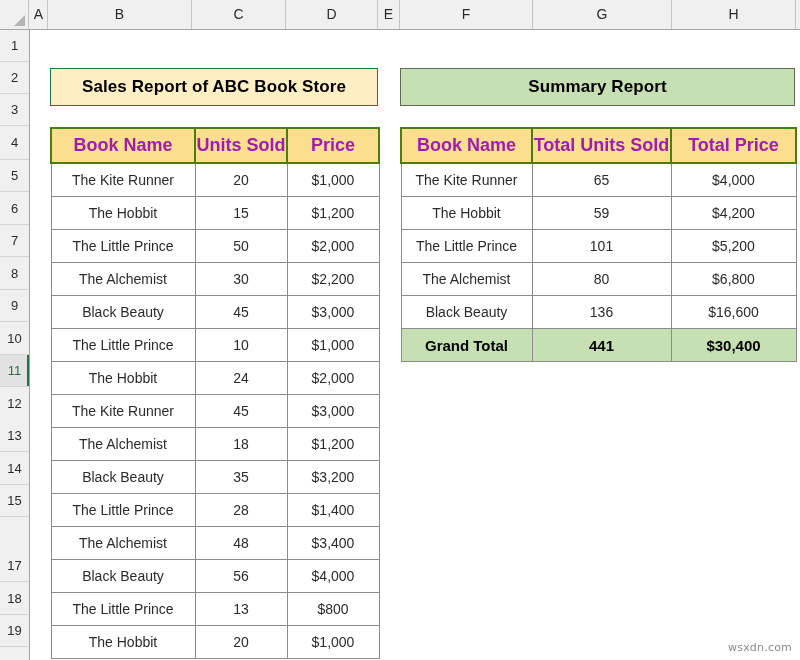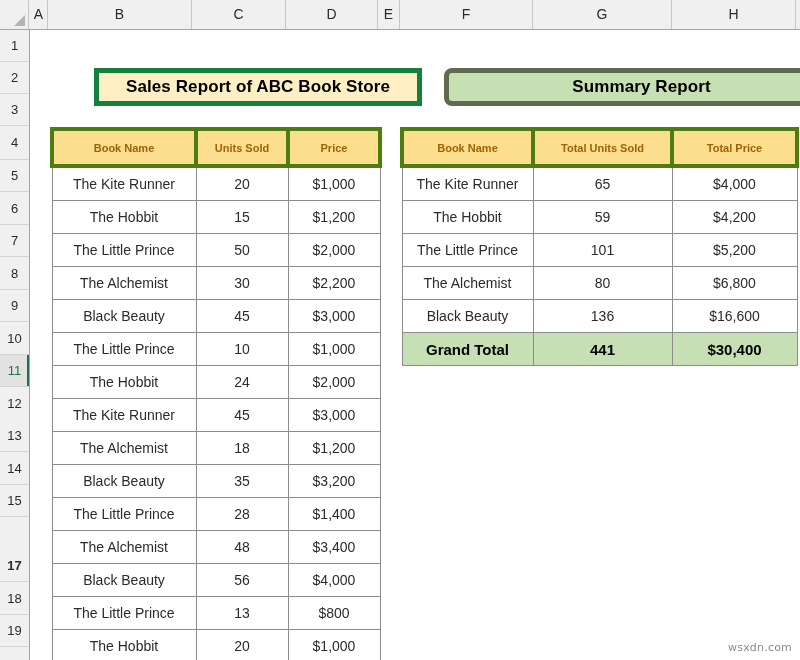--- a/index.html
+++ b/index.html
@@ -89,29 +89,28 @@
     right: 0; top: 0; bottom: 0;
     width: 2px;
     background: #217346;
   }
 
   
   .abs { position: absolute; box-sizing: border-box; }
 
   
   .title-banner {
-    border: 5px solid #15803d;
+    border: 1px solid #15803d;
     font-weight: bold;
     font-size: 17px;
     color: #000000;
     display: flex;
     align-items: center;
     justify-content: center;
     letter-spacing: 0.1px;
-    margin-left: 44px;
   }
   .title-yellow { background: #fdeec3; }
   .title-green  { background: #c6e0b4; border-color: #5e6b50; }
 
   
   table.grid {
     position: absolute;
     border-collapse: collapse;
     table-layout: fixed;
     background: #ffffff;
@@ -124,23 +123,23 @@
     font-size: 14px;
     color: #2b2b2b;
     background: #ffffff;
     height: 32px;
     overflow: hidden;
     white-space: nowrap;
   }
   table.grid th {
     background: #fbdf8e;
     font-weight: bold;
-    font-size: 11px;
-    color: #a16207;
-    border: 4px solid #4d7c0f;
+    font-size: 18px;
+    color: #a21caf;
+    border: 2px solid #4d7c0f;
     height: 33px;
   }
   table.grid td.total {
     background: #c6e0b4;
     font-weight: bold;
     font-size: 15px;
     color: #000000;
   }
 
   
@@ -187,29 +186,29 @@
         <div class="row-cell" style="top: 195px; height: 32px; line-height: 32px;">7</div>
         <div class="row-cell" style="top: 227px; height: 33px; line-height: 33px;">8</div>
         <div class="row-cell" style="top: 260px; height: 32px; line-height: 32px;">9</div>
         <div class="row-cell" style="top: 292px; height: 33px; line-height: 33px;">10</div>
         <div class="row-cell active" style="top: 325px; height: 32px; line-height: 32px;">11</div>
         <div class="row-cell" style="top: 357px; height: 45px; line-height: 33px;">12</div>
         <div class="row-cell" style="top: 390px; height: 32px; line-height: 32px;">13</div>
         <div class="row-cell" style="top: 422px; height: 33px; line-height: 33px;">14</div>
         <div class="row-cell" style="top: 455px; height: 32px; line-height: 32px;">15</div>
         <div class="row-cell" style="top: 513px; height: 33px; line-height: 33px;">16</div>
-        <div class="row-cell" style="top: 520px; height: 32px; line-height: 32px; font-weight: bold;">17</div>
+        <div class="row-cell" style="top: 520px; height: 32px; line-height: 32px;">17</div>
         <div class="row-cell" style="top: 552px; height: 33px; line-height: 33px;">18</div>
         <div class="row-cell" style="top: 585px; height: 32px; line-height: 32px;">19</div>
       </div>
   </div>
 
   <div class="abs title-banner title-yellow" style="left:50px; top:68px; width:328px; height:38px;">Sales Report of ABC Book Store</div>
 
-  <div class="abs title-banner title-green" style="left:400px; top:68px; width:395px; height:38px;border-radius:8px;">Summary Report</div>
+  <div class="abs title-banner title-green" style="left:400px; top:68px; width:395px; height:38px;">Summary Report</div>
 
   <table class="grid" id="sales-table" style="left:50px; top:127px; width:328px;">
     <colgroup>
       <col style="width:144px">
         <col style="width:92px">
         <col style="width:92px">
     </colgroup>
     <thead>
         <tr>
           <th>Book Name</th>

